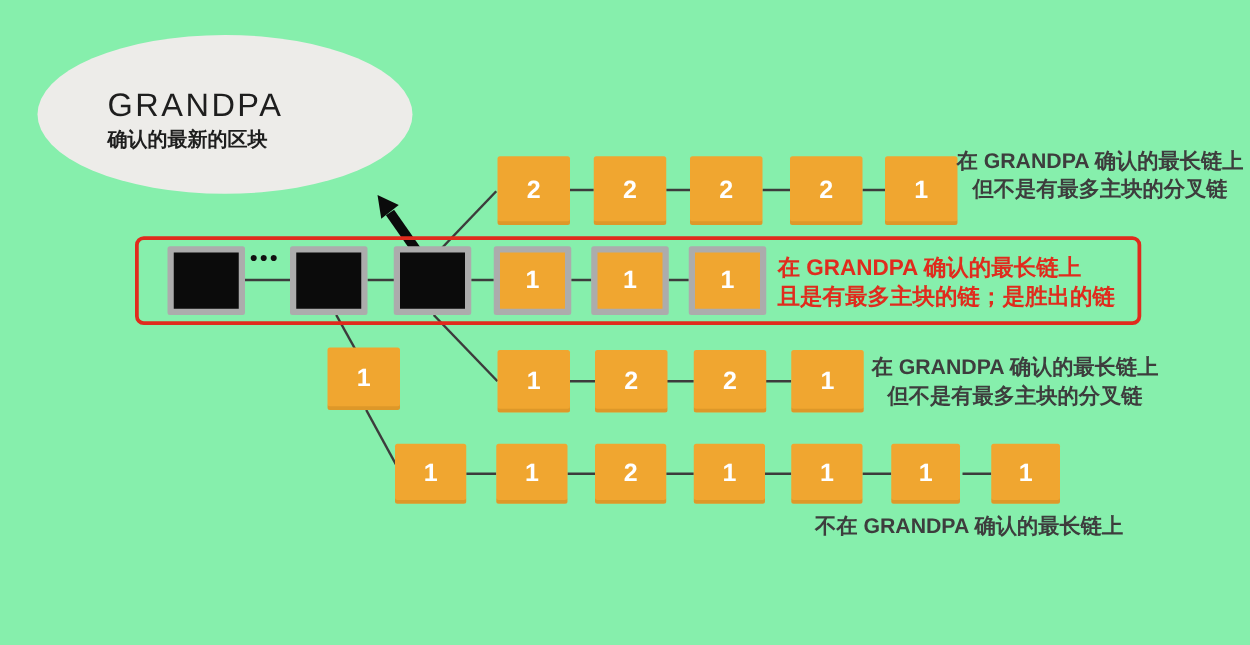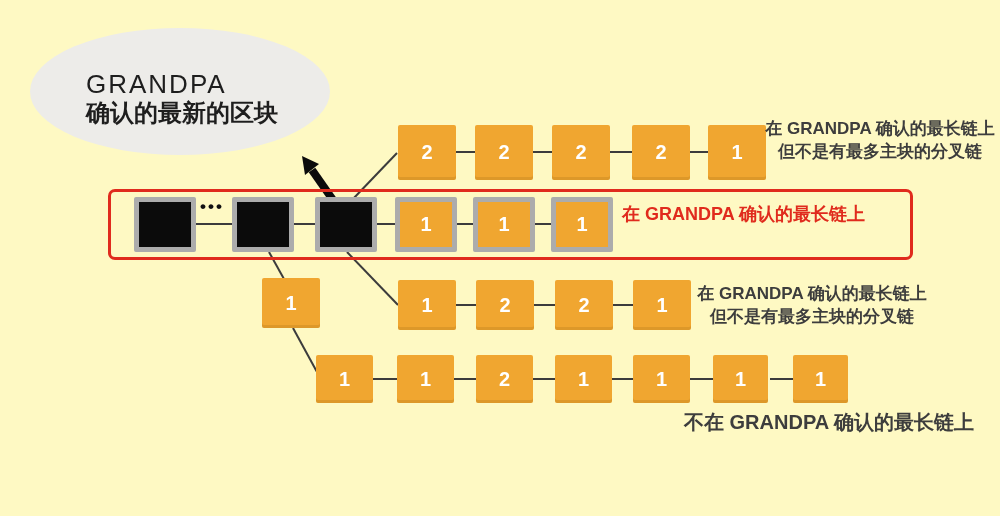--- a/index.html
+++ b/index.html
@@ -1,31 +1,31 @@
 <!DOCTYPE html>
 <html><head>
 <meta charset="utf-8">
 <style>
   html,body { margin:0; padding:0; background:#ffffff; }
   body { font-family:"Liberation Sans","DejaVu Sans",sans-serif; }
   #canvas {
-    position:relative; width:1000px; height:516px; background:#fef9c3;
+    position:relative; width:1000px; height:516px; background:#86efac;
     overflow:hidden;
   }
   #wires { position:absolute; left:0; top:0; width:1000px; height:516px; }
 
   .ellipse {
     position:absolute; left:30px; top:28px; width:300px; height:127px;
     background:#EDECE9; border-radius:50%;
   }
   .ellipse-text {
     position:absolute; left:86px; top:70px; color:#1E1E1E;
   }
   .ellipse-text .l1 { display:block; font-size:26px; letter-spacing:2px; line-height:29px; }
-  .ellipse-text .l2 { display:block; font-size:24px; line-height:27px; font-weight:600; }
+  .ellipse-text .l2 { display:block; font-size:16px; line-height:27px; font-weight:600; }
 
   .redbox {
     position:absolute; left:108px; top:189px; width:799px; height:65px;
     border:3px solid #E02B1D; border-radius:7px;
   }
 
   .blk {
     position:absolute; display:flex; align-items:center; justify-content:center;
     color:#ffffff; font-weight:bold; font-size:20px; box-sizing:border-box;
   }
@@ -39,21 +39,21 @@
 
   .dots {
     position:absolute; left:200px; top:197px; font-size:17px; font-weight:bold;
     letter-spacing:2px; color:#111111;
   }
 
   .caption { position:absolute; color:#3D3D3D; }
   .caption .line { display:block;font-weight:bold; }
   .cap-top { left:760px; top:117px; width:240px; text-align:center; font-size:17px; line-height:23px; }
   .cap-mid { left:690px; top:282px; width:244px; text-align:center; font-size:17px; line-height:23px; }
-  .cap-bottom { left:684px; top:409px; font-size:20px; }
+  .cap-bottom { left:652px; top:409px; font-size:17px; }
   .cap-red { left:622px; top:203px; color:#E02B1D; font-size:18px; line-height:23px; text-align:left; }
 </style>
 </head>
 <body>
 
 <div id="canvas">
 
   <svg id="wires" viewBox="0 0 1000 516" xmlns="http://www.w3.org/2000/svg">
     <g stroke="#3C3C3C" stroke-width="2">
 
@@ -171,20 +171,21 @@
       <span>1</span>
     </div>
 
   <div class="caption cap-top">
     <span class="line">在 GRANDPA 确认的最长链上</span>
     <span class="line">但不是有最多主块的分叉链</span>
   </div>
 
   <div class="caption cap-red">
     <span class="line">在 GRANDPA 确认的最长链上</span>
+    <span class="line">且是有最多主块的链；是胜出的链</span>
   </div>
 
   <div class="caption cap-mid">
     <span class="line">在 GRANDPA 确认的最长链上</span>
     <span class="line">但不是有最多主块的分叉链</span>
   </div>
 
   <div class="caption cap-bottom">
     <span class="line">不在 GRANDPA 确认的最长链上</span>
   </div>

